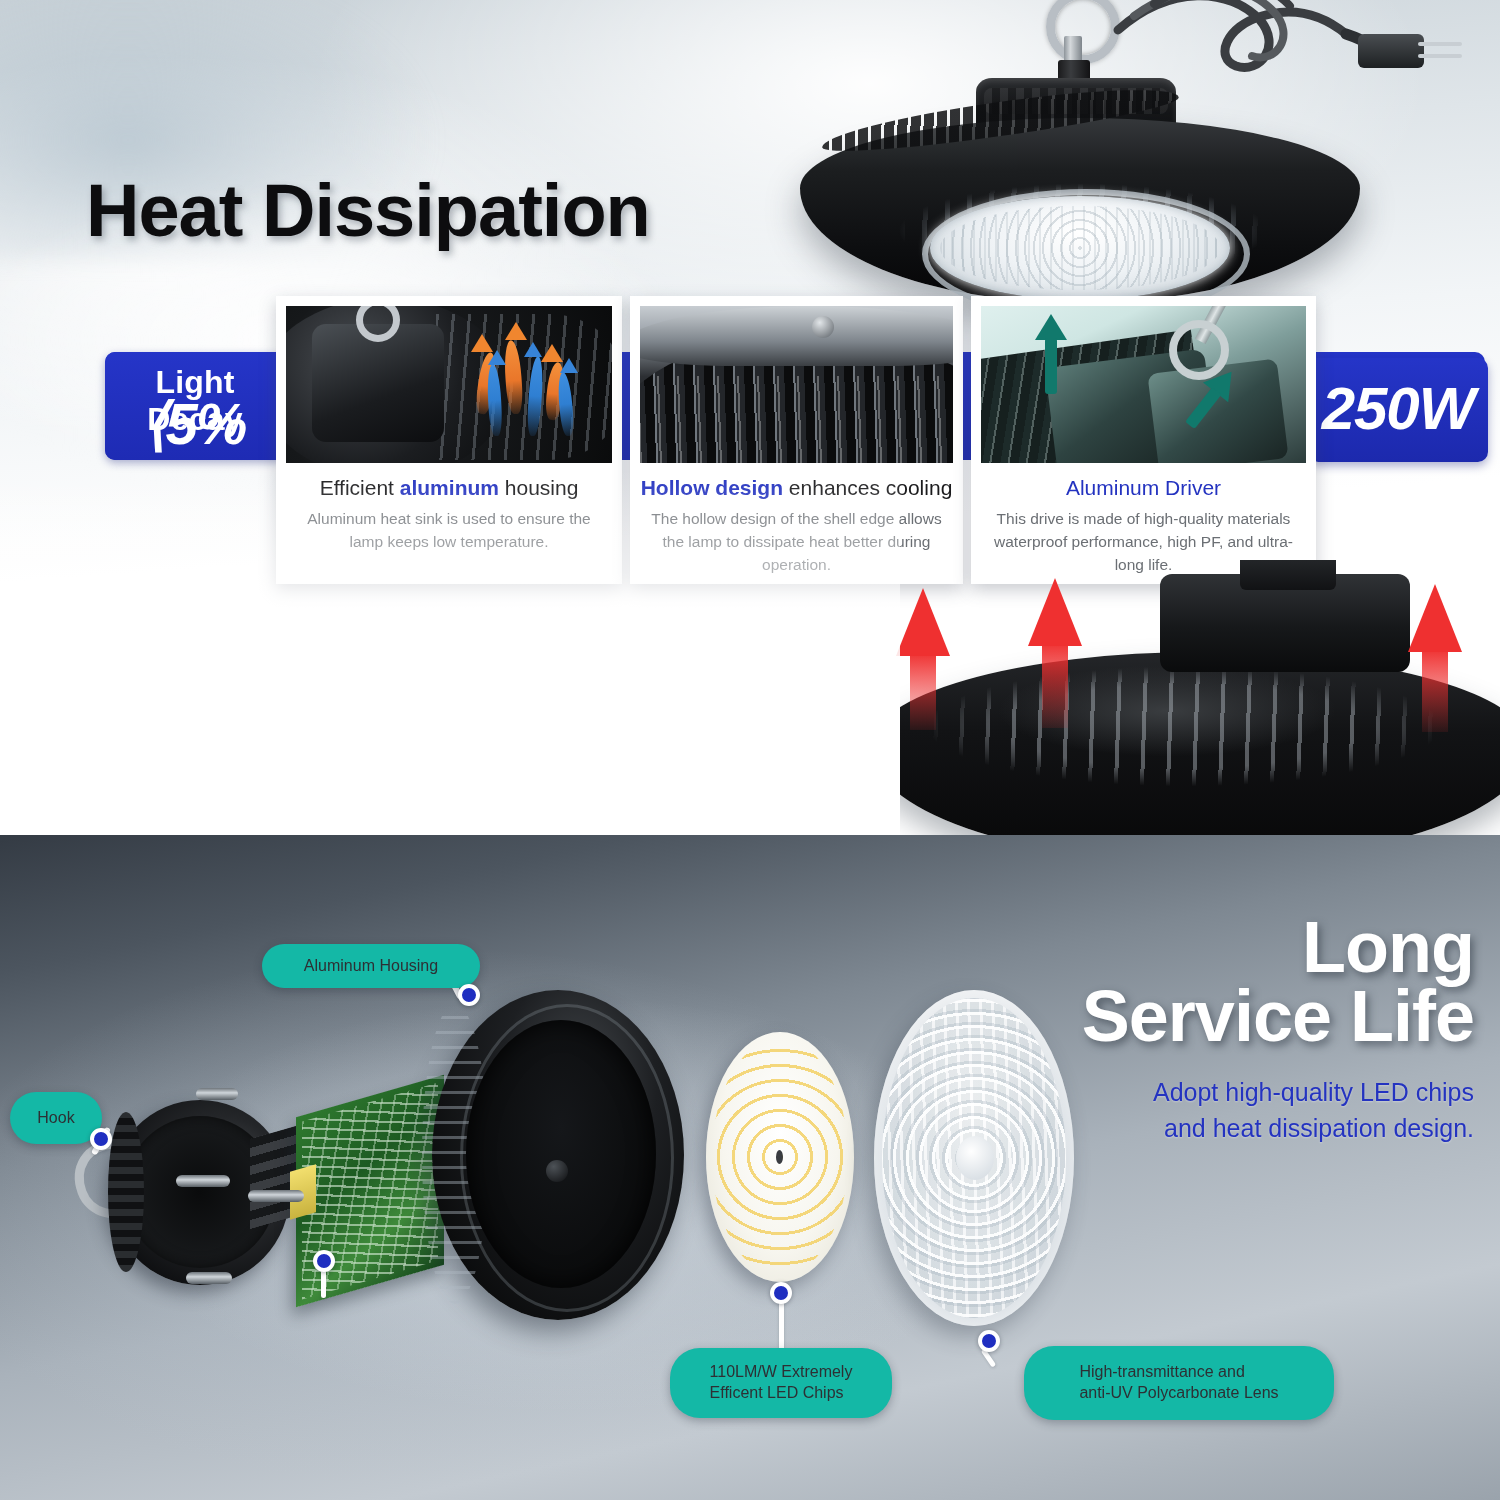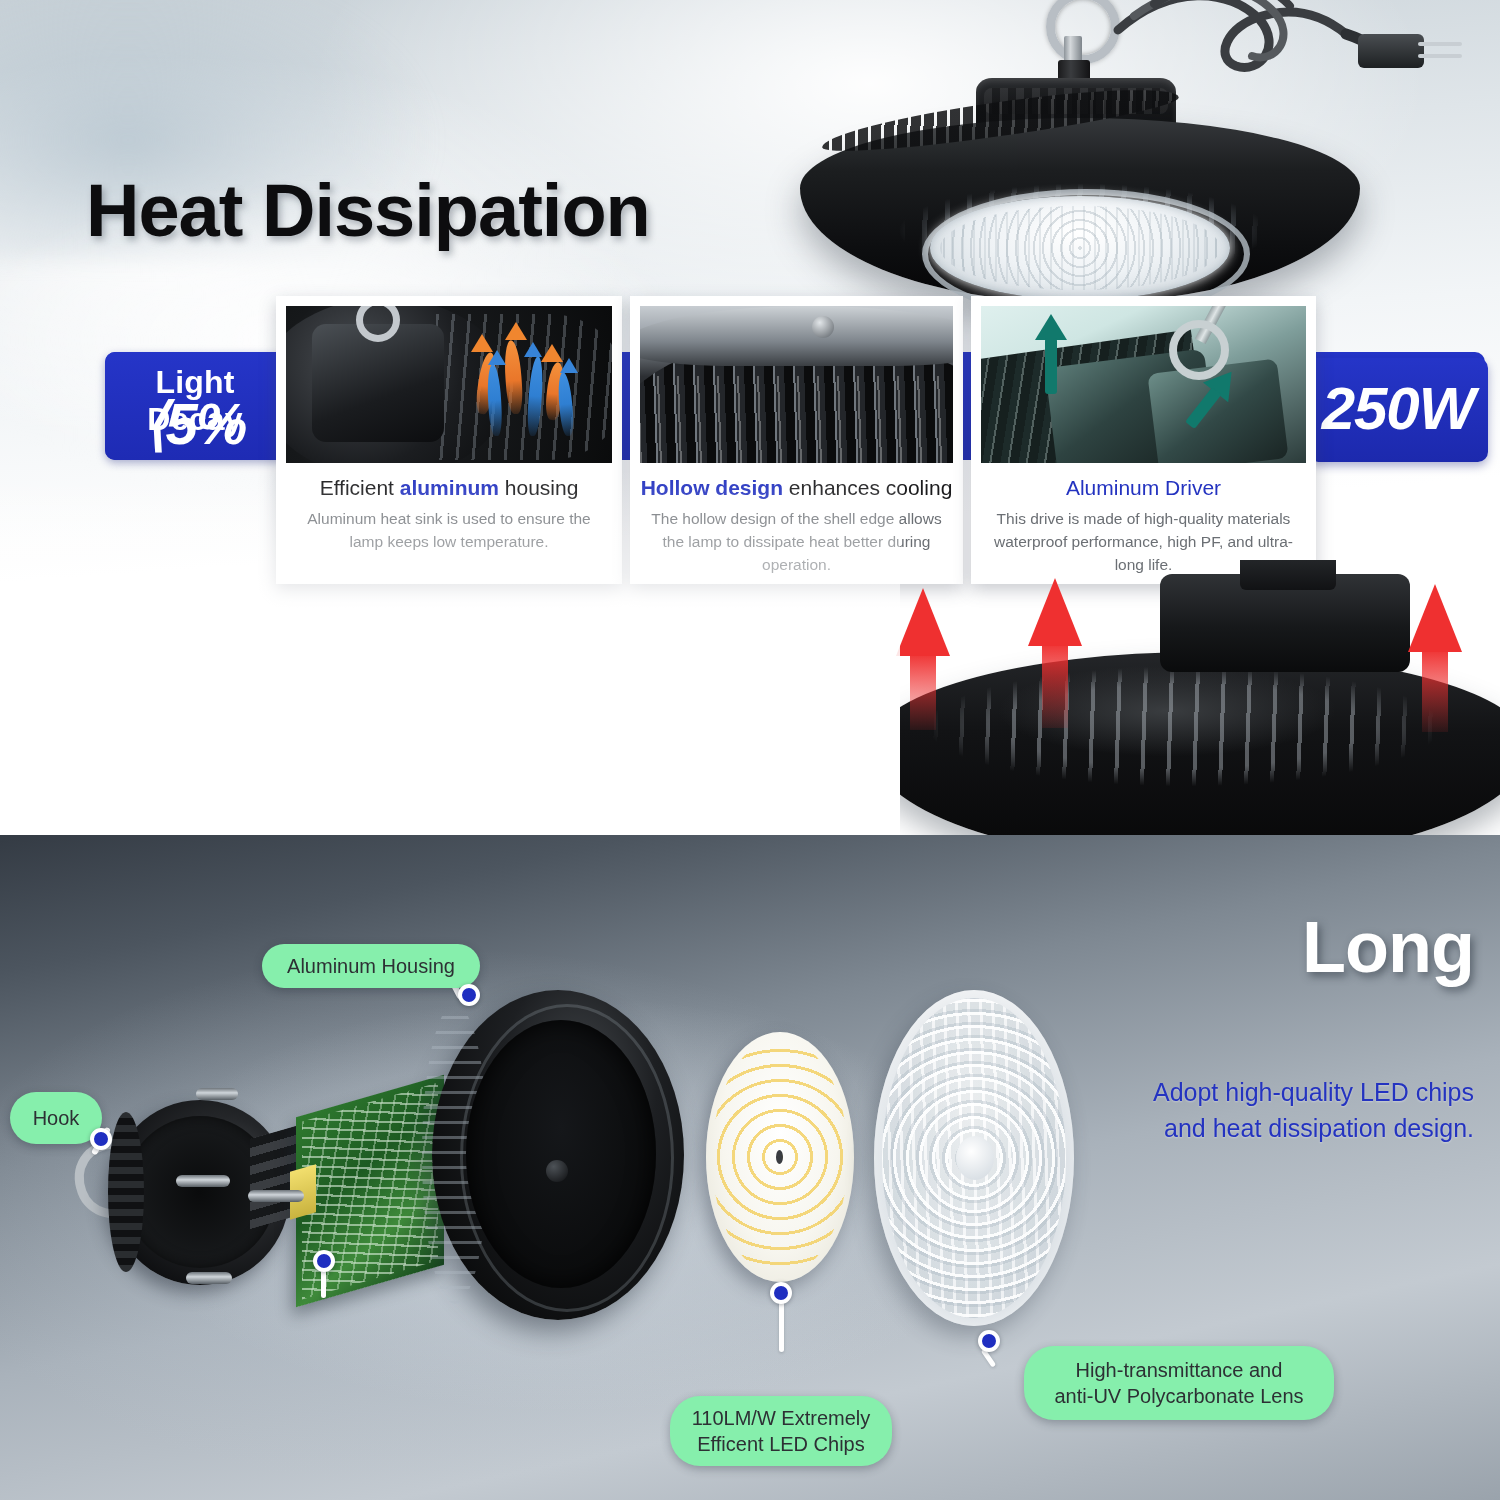--- a/index.html
+++ b/index.html
@@ -445,25 +445,25 @@
     opacity:.9;
   }
   .lens-boss{
     position:absolute;left:82px;top:146px;width:38px;height:44px;border-radius:50%;
     background:radial-gradient(circle at 40% 35%, #ffffff, #cfd7de);
   }
 
   
   .pill{
     position:absolute;
-    background:#86efac;border-radius:30px;
+    background:#14b8a6;border-radius:30px;
     box-shadow:0 3px 10px rgba(30,40,52,.32);
-    color:#2d3034;font-size:20px;line-height:1.3;
+    color:#2d3034;font-size:16px;line-height:1.3;
     display:flex;align-items:center;justify-content:center;
-    text-align:center;padding:0 18px;
+    padding:0 18px;
     box-sizing:border-box;
   }
   .dot{
     position:absolute;width:22px;height:22px;border-radius:50%;
     background:#1f2ec0;border:4px solid #ffffff;
     box-shadow:0 1px 4px rgba(20,28,40,.35);
     box-sizing:border-box;
   }
   .leader{
     position:absolute;background:#ffffff;border-radius:3px;
@@ -475,21 +475,21 @@
   #leader-hook{left:98px;top:1126px;width:6px;height:30px;transform:rotate(30deg);}
 
   #pill-housing{left:262px;top:944px;width:218px;height:44px;}
   #dot-housing{left:458px;top:984px;}
   #leader-housing{left:452px;top:974px;width:6px;height:26px;transform:rotate(-28deg);}
 
   #pill-driver{left:200px;top:1292px;width:248px;height:44px;}
   #dot-driver{left:313px;top:1250px;}
   #leader-driver{left:321px;top:1268px;width:5px;height:30px;}
 
-  #pill-chips{left:670px;top:1348px;width:222px;height:70px;margin-top:48px;}
+  #pill-chips{left:670px;top:1348px;width:222px;height:70px;}
   #dot-chips{left:770px;top:1282px;}
   #leader-chips{left:779px;top:1298px;width:5px;height:54px;}
 
   #pill-lens{left:1024px;top:1346px;width:310px;height:74px;}
   #dot-lens{left:978px;top:1330px;}
   #leader-lens{left:986px;top:1348px;width:5px;height:20px;transform:rotate(-34deg);}
 </style>
 </head>
 <body>
 
@@ -673,20 +673,21 @@
 
     <div class="leader" id="leader-lens"></div>
     <div class="pill" id="pill-lens">
         <span style="white-space:pre-line;">High-transmittance and
 anti-UV Polycarbonate Lens</span>
       </div>
     <div class="dot" id="dot-lens"></div>
 
     <div class="long-title" style="top:913px;">
       <div>Long</div>
+      <div>Service Life</div>
     </div>
     <div class="long-sub" style="top:1075px;">
       <div>Adopt high-quality LED chips</div>
       <div>and heat dissipation design.</div>
     </div>
   </div>
 
 </div>
 
 </body></html>

